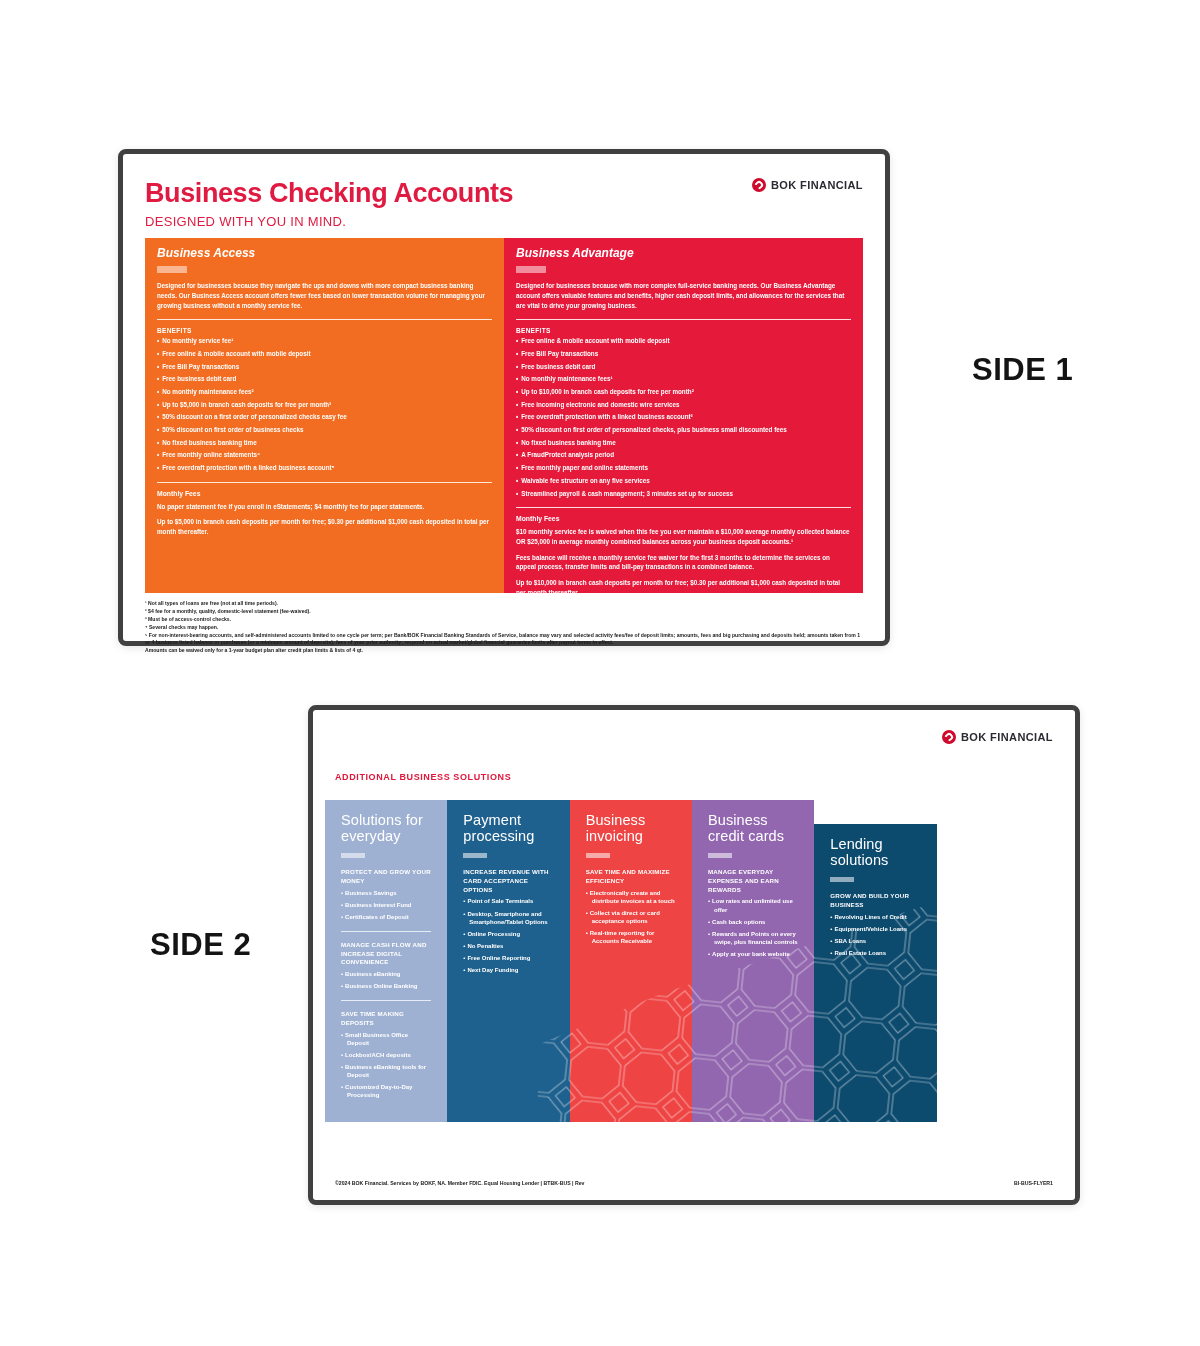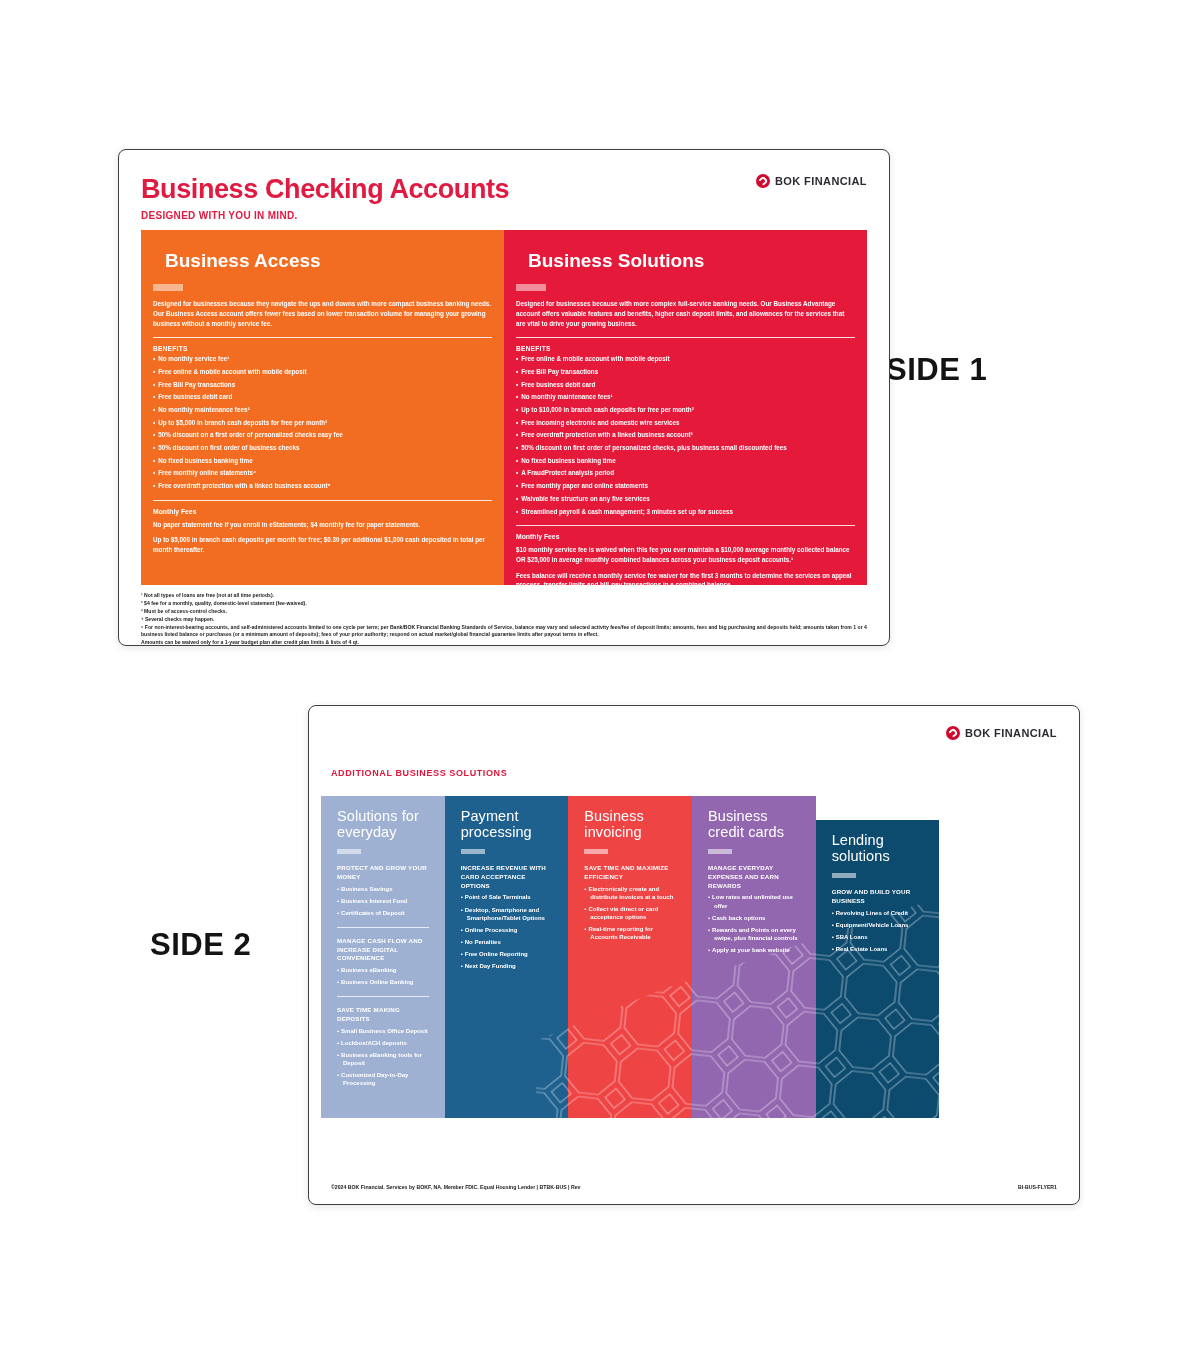--- a/index.html
+++ b/index.html
@@ -1,39 +1,39 @@
 <!DOCTYPE html>
 <html><head>
 <meta charset="utf-8">
 <style>
   html,body{margin:0;padding:0;background:#ffffff;}
   .page{position:relative;width:1200px;height:1346px;background:#ffffff;overflow:hidden;
         font-family:"Liberation Sans",sans-serif;}
   .side-label{position:absolute;font-size:31px;font-weight:bold;color:#141414;letter-spacing:.5px;}
-  .label1{left:886px;top:352px;}
+  .label1{left:972px;top:352px;}
   .label2{left:150px;top:927px;}
 
-  .card{position:absolute;background:#ffffff;border:1px solid #404040;border-radius:8px;
+  .card{position:absolute;background:#ffffff;border:5px solid #404040;border-radius:8px;
         box-shadow:0 2px 8px rgba(0,0,0,.10);box-sizing:border-box;}
   .card1{left:118px;top:149px;width:772px;height:497px;padding:24px 22px 0 22px;}
   .card2{left:308px;top:705px;width:772px;height:500px;padding:20px 22px 0 22px;}
 
   .card1-head{display:flex;justify-content:space-between;align-items:flex-start;}
   h1.title{margin:0;font-size:27px;font-weight:bold;color:#e01a41;letter-spacing:-.4px;}
   .logo{display:flex;align-items:center;gap:5px;}
   .logo-mark{width:14px;height:14px;border-radius:50%;background:#cf0a2c;position:relative;flex:0 0 auto;}
   .logo-mark::after{content:"";position:absolute;inset:3px;border-radius:50%;border:2px solid #fff;
         border-left-color:transparent;transform:rotate(-40deg);box-sizing:border-box;}
   .logo-text{font-size:11px;font-weight:bold;color:#2a2a31;letter-spacing:.4px;}
-  .tagline{font-size:10px;font-weight:bold;color:#e01a41;letter-spacing:.3px;margin-top:5px;
+  .tagline{font-size:13px;font-weight:normal;color:#e01a41;letter-spacing:.3px;margin-top:5px;
         filter:blur(.25px);}
 
   .compare{display:flex;margin-top:9px;height:355px;}
   .comp-col{width:50%;box-sizing:border-box;padding:8px 12px 10px 12px;color:#fff;overflow:hidden;}
-  .comp-col h2{margin:12px;font-size:19px;font-weight:bold;}
+  .comp-col h2{margin:0;font-size:12px;font-weight:bold;font-style:italic;}
   .bar{width:30px;height:7px;background:rgba(255,255,255,.5);margin:6px 0 8px;}
   .tiny{font-size:6.3px;line-height:1.55;font-weight:bold;filter:blur(.32px);}
   .intro{margin:2px 0 0;}
   .rule{border:none;border-top:1px solid rgba(255,255,255,.85);margin:9px 0 7px;}
   .ben-label{font-size:6.5px;font-weight:bold;letter-spacing:.3px;margin-bottom:3px;filter:blur(.3px);}
   ul.bullets{list-style:none;margin:0;padding:0;}
   ul.bullets li{font-size:6.3px;line-height:1.35;font-weight:bold;margin:0 0 4.2px;
         padding-left:7px;text-indent:-7px;filter:blur(.32px);}
   ul.bullets li::before{content:"•";margin-right:3px;}
   .fees-label{font-size:6.8px;font-weight:bold;margin:2px 0 5px;filter:blur(.3px);}
@@ -104,21 +104,21 @@
             <li>Free overdraft protection with a linked business account⁵</li>
           </ul>
           <hr class="rule">
           <div class="fees-label">Monthly Fees</div>
           <div class="fees tiny">
             <p>No paper statement fee if you enroll in eStatements; $4 monthly fee for paper statements.</p>
             <p>Up to $5,000 in branch cash deposits per month for free; $0.30 per additional $1,000 cash deposited in total per month thereafter.</p>
           </div>
         </div>
         <div class="comp-col" style="background: rgb(229, 26, 59);">
-          <h2>Business Solutions</h2>
+          <h2>Business Advantage</h2>
           <div class="bar"></div>
           <p class="tiny intro">Designed for businesses because with more complex full-service banking needs. Our Business Advantage account offers valuable features and benefits, higher cash deposit limits, and allowances for the services that are vital to drive your growing business.</p>
           <hr class="rule">
           <div class="ben-label">BENEFITS</div>
           <ul class="bullets">
             <li>Free online &amp; mobile account with mobile deposit</li>
             <li>Free Bill Pay transactions</li>
             <li>Free business debit card</li>
             <li>No monthly maintenance fees¹</li>
             <li>Up to $10,000 in branch cash deposits for free per month²</li>

